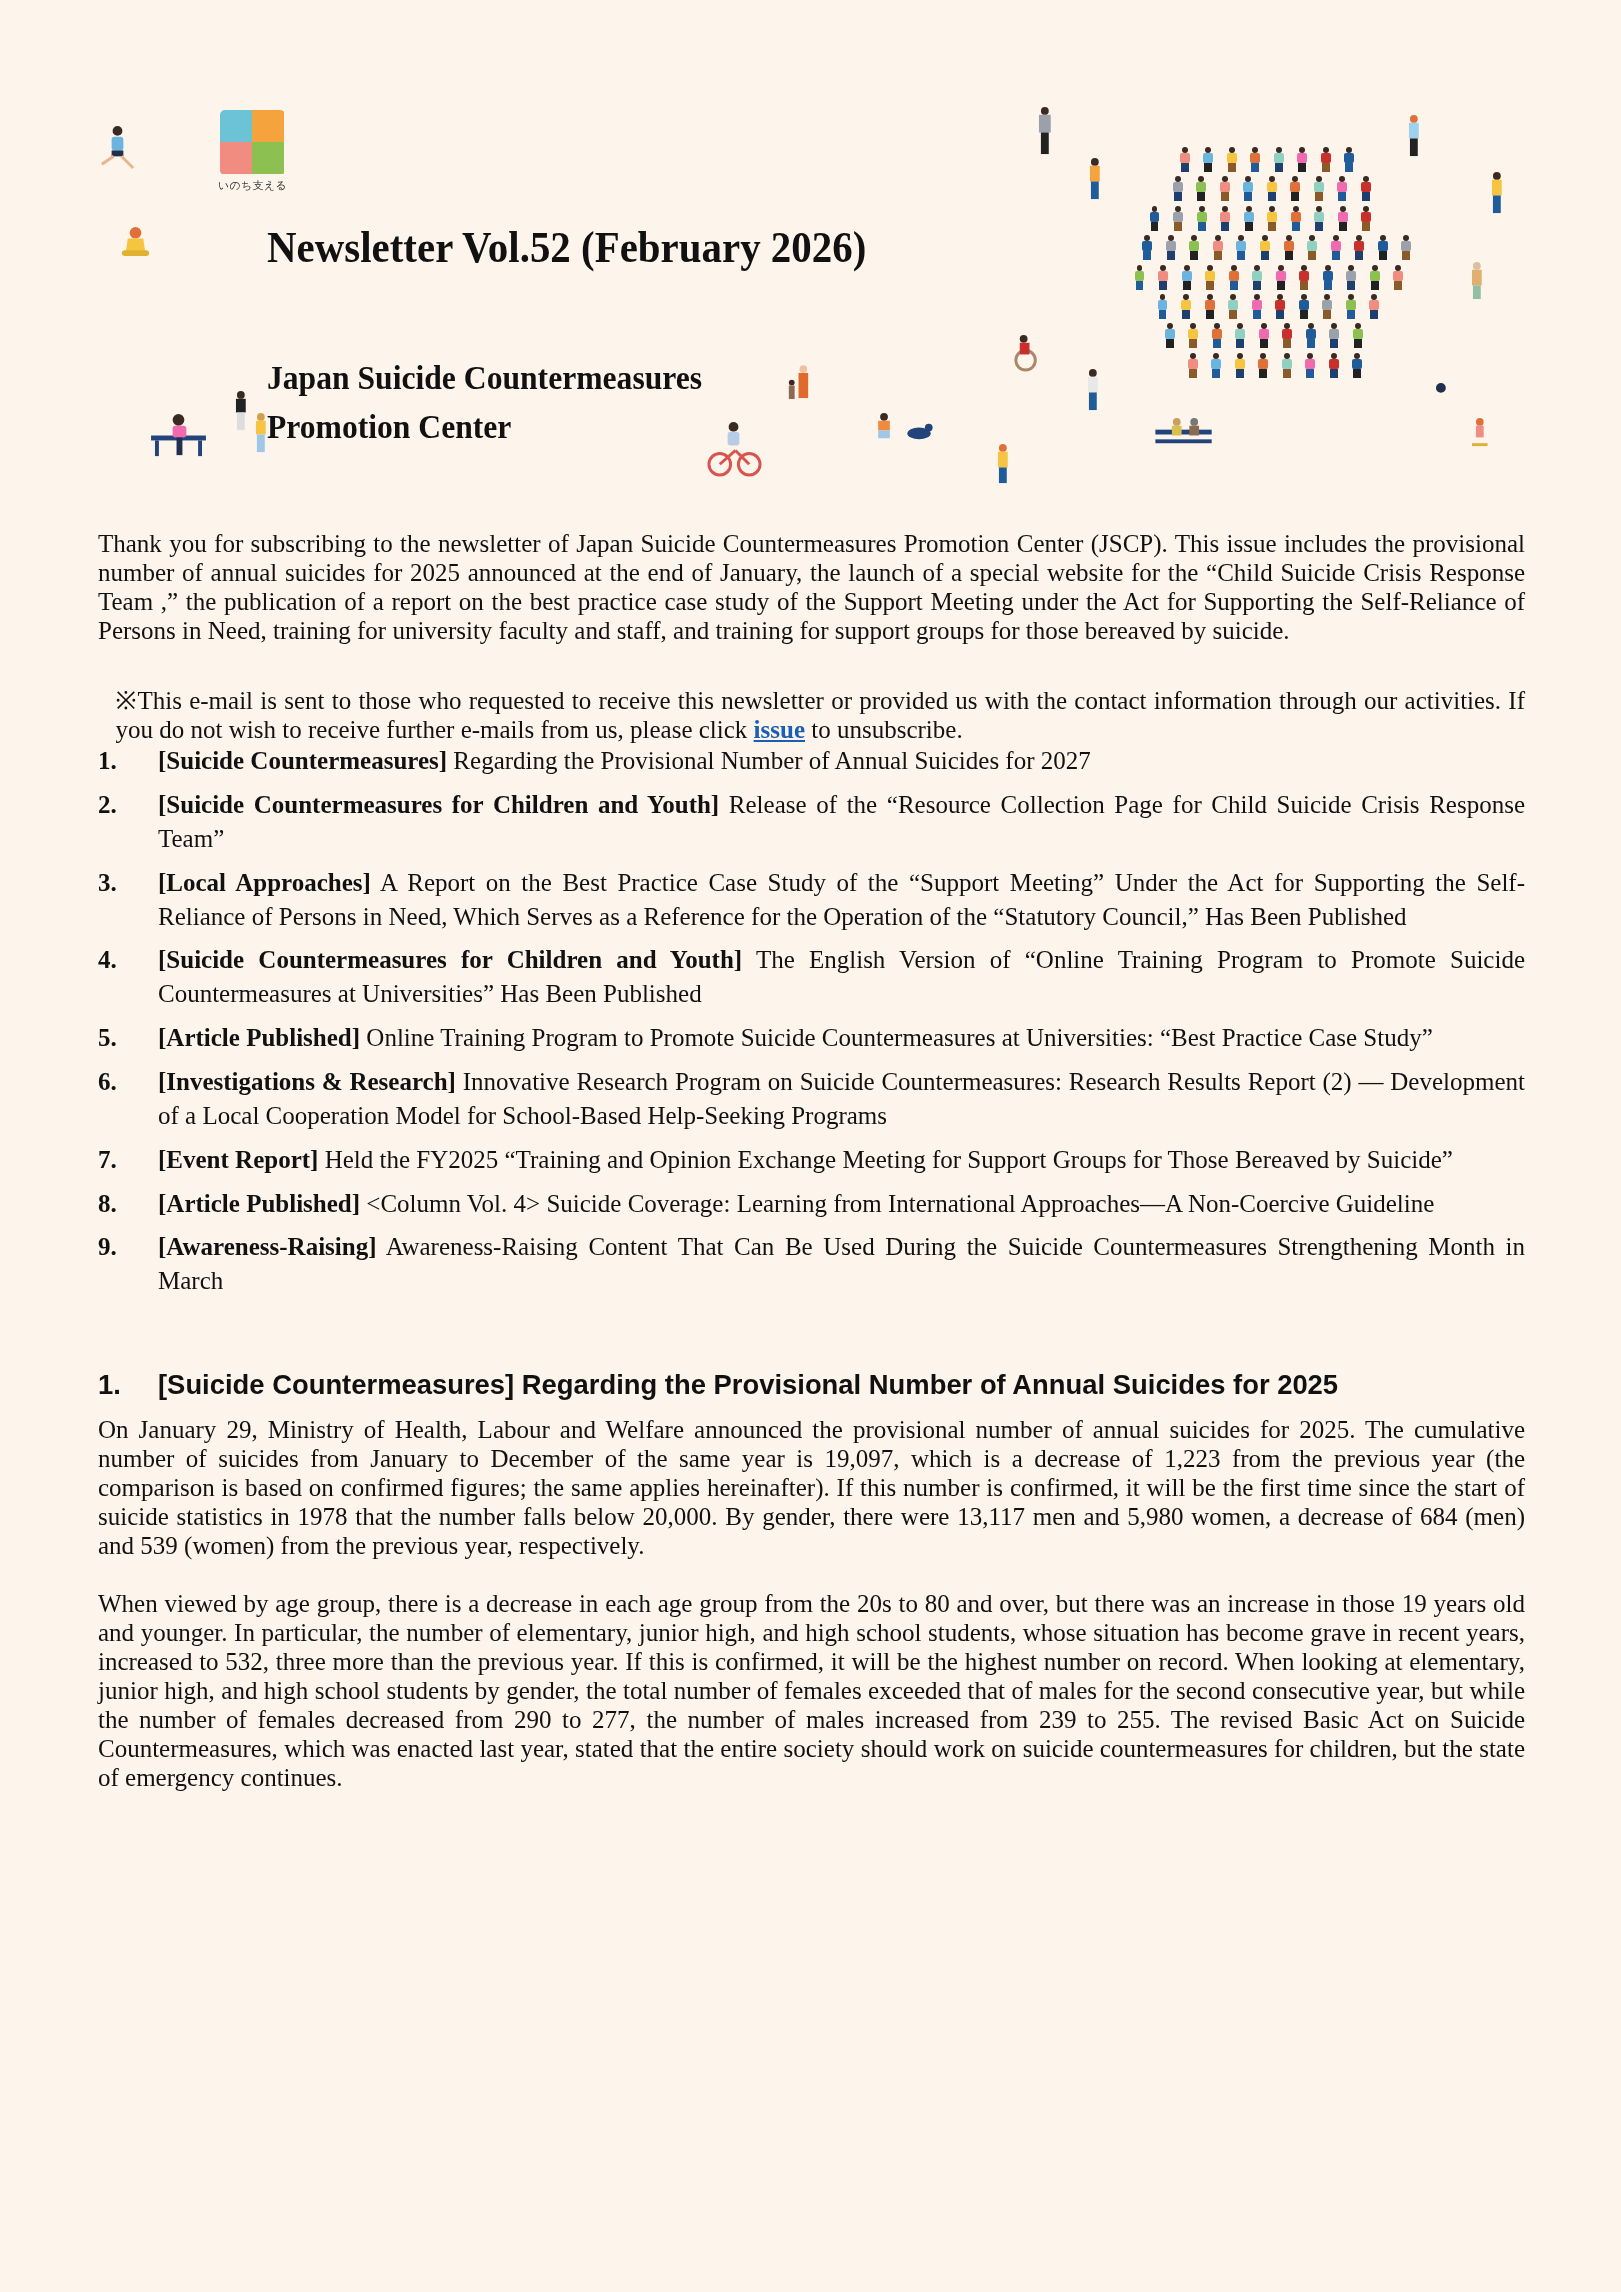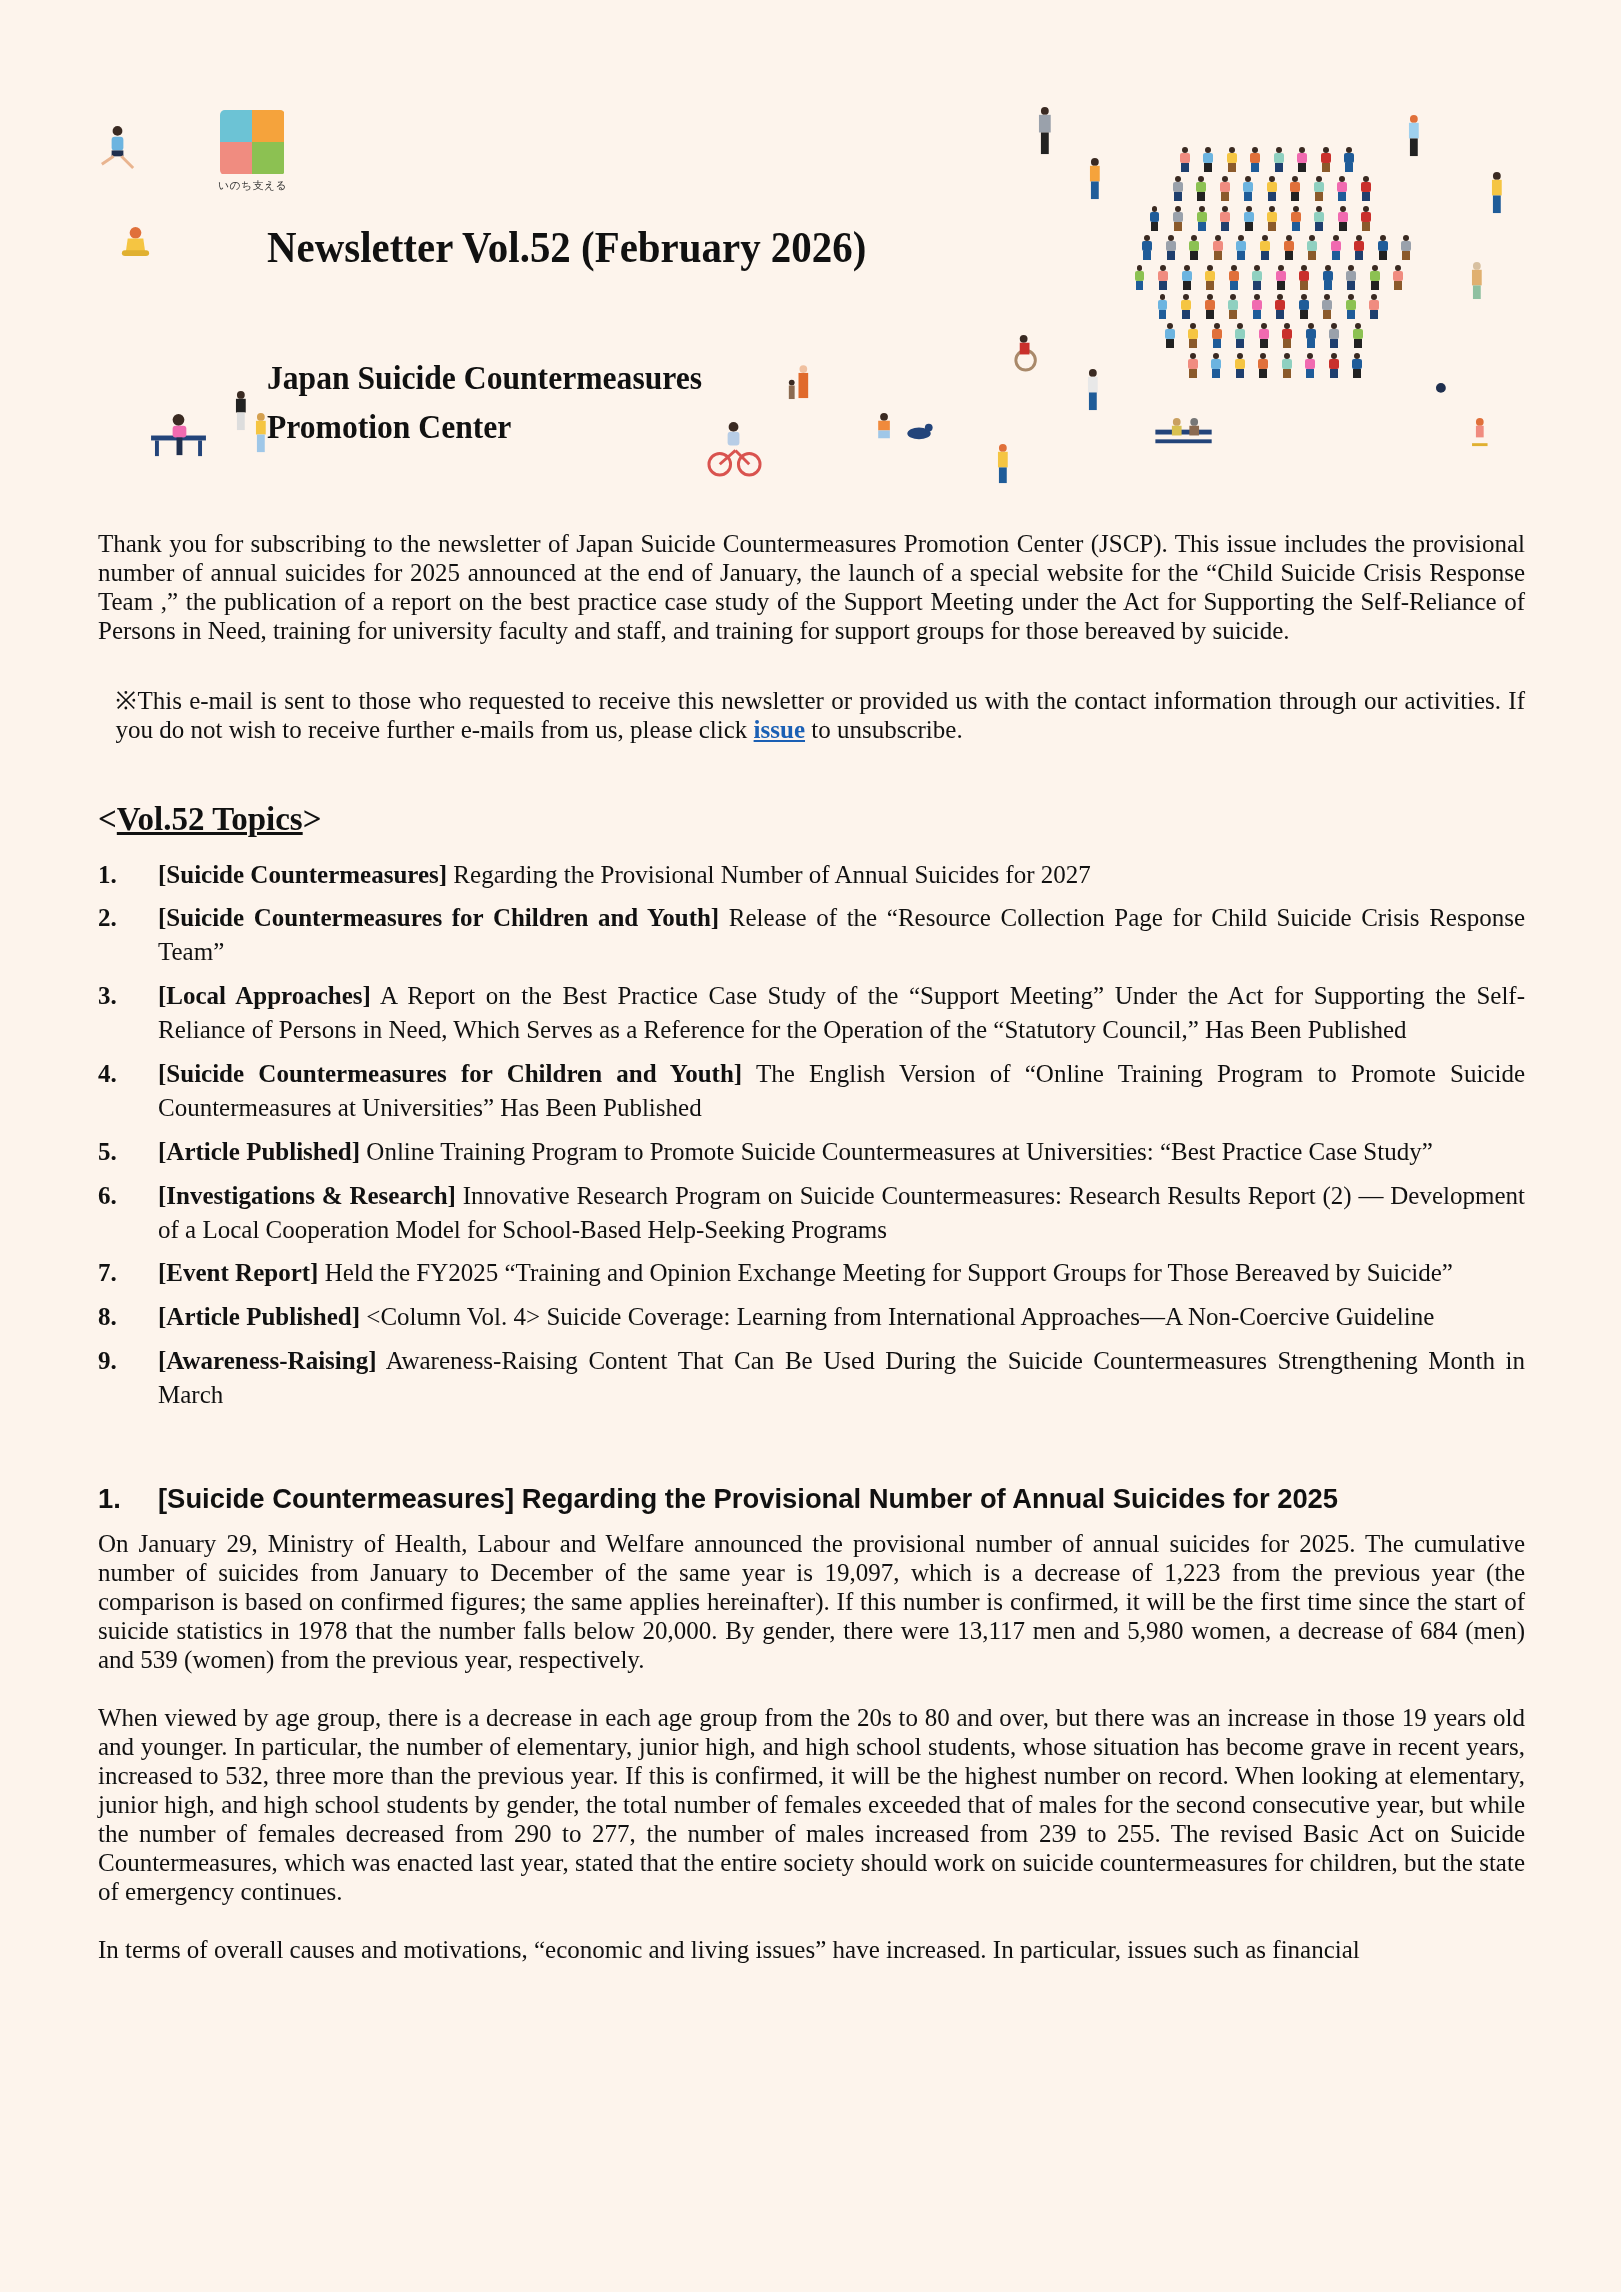--- a/index.html
+++ b/index.html
@@ -559,34 +559,32 @@
   <div class="org">
     <div>Japan Suicide Countermeasures</div>
     <div>Promotion Center</div>
   </div>
 </div>
 
 <div class="content">
   <p class="body intro">Thank you for subscribing to the newsletter of Japan Suicide Countermeasures Promotion Center (JSCP). This issue includes the provisional number of annual suicides for 2025 announced at the end of January, the launch of a special website for the “Child Suicide Crisis Response Team ,” the publication of a report on the best practice case study of the Support Meeting under the Act for Supporting the Self-Reliance of Persons in Need, training for university faculty and staff, and training for support groups for those bereaved by suicide.</p>
   <p class="notice"><span>※This e-mail is sent to those who requested to receive this newsletter or provided us with the contact information through our activities. If you do not wish to receive further e-mails from us, please click </span><a href="#">issue</a><span> to unsubscribe.</span></p>
 
-  <div class="topics-heading"><span>&lt;</span><u>Vol.52 Topics</u><span>&gt;</span></div>
 
   <ol class="topics">
     <li><span class="num">1.</span><span class="cat">[Suicide Countermeasures]</span><span> Regarding the Provisional Number of Annual Suicides for 2027</span></li>
     <li><span class="num">2.</span><span class="cat">[Suicide Countermeasures for Children and Youth]</span><span> Release of the “Resource Collection Page for Child Suicide Crisis Response Team”</span></li>
     <li><span class="num">3.</span><span class="cat">[Local Approaches]</span><span> A Report on the Best Practice Case Study of the “Support Meeting” Under the Act for Supporting the Self-Reliance of Persons in Need, Which Serves as a Reference for the Operation of the “Statutory Council,” Has Been Published</span></li>
     <li><span class="num">4.</span><span class="cat">[Suicide Countermeasures for Children and Youth]</span><span> The English Version of “Online Training Program to Promote Suicide Countermeasures at Universities” Has Been Published</span></li>
     <li><span class="num">5.</span><span class="cat">[Article Published]</span><span> Online Training Program to Promote Suicide Countermeasures at Universities: “Best Practice Case Study”</span></li>
     <li><span class="num">6.</span><span class="cat">[Investigations &amp; Research]</span><span> Innovative Research Program on Suicide Countermeasures: Research Results Report (2) — Development of a Local Cooperation Model for School-Based Help-Seeking Programs</span></li>
     <li><span class="num">7.</span><span class="cat">[Event Report]</span><span> Held the FY2025 “Training and Opinion Exchange Meeting for Support Groups for Those Bereaved by Suicide”</span></li>
     <li><span class="num">8.</span><span class="cat">[Article Published]</span><span> &lt;Column Vol. 4&gt; Suicide Coverage: Learning from International Approaches—A Non-Coercive Guideline</span></li>
     <li><span class="num">9.</span><span class="cat">[Awareness-Raising]</span><span> Awareness-Raising Content That Can Be Used During the Suicide Countermeasures Strengthening Month in March</span></li>
   </ol>
 
   <div class="section">
     <h2 class="section-heading"><span class="num">1.</span><span>[Suicide Countermeasures] Regarding the Provisional Number of Annual Suicides for 2025</span></h2>
     <p class="body">On January 29, Ministry of Health, Labour and Welfare announced the provisional number of annual suicides for 2025. The cumulative number of suicides from January to December of the same year is 19,097, which is a decrease of 1,223 from the previous year (the comparison is based on confirmed figures; the same applies hereinafter). If this number is confirmed, it will be the first time since the start of suicide statistics in 1978 that the number falls below 20,000. By gender, there were 13,117 men and 5,980 women, a decrease of 684 (men) and 539 (women) from the previous year, respectively.</p>
     <p class="body">When viewed by age group, there is a decrease in each age group from the 20s to 80 and over, but there was an increase in those 19 years old and younger. In particular, the number of elementary, junior high, and high school students, whose situation has become grave in recent years, increased to 532, three more than the previous year. If this is confirmed, it will be the highest number on record. When looking at elementary, junior high, and high school students by gender, the total number of females exceeded that of males for the second consecutive year, but while the number of females decreased from 290 to 277, the number of males increased from 239 to 255. The revised Basic Act on Suicide Countermeasures, which was enacted last year, stated that the entire society should work on suicide countermeasures for children, but the state of emergency continues.</p>
-    <p class="body">In terms of overall causes and motivations, “economic and living issues” have increased. In particular, issues such as financial</p>
   </div>
 </div>
 
 
 </body></html>

